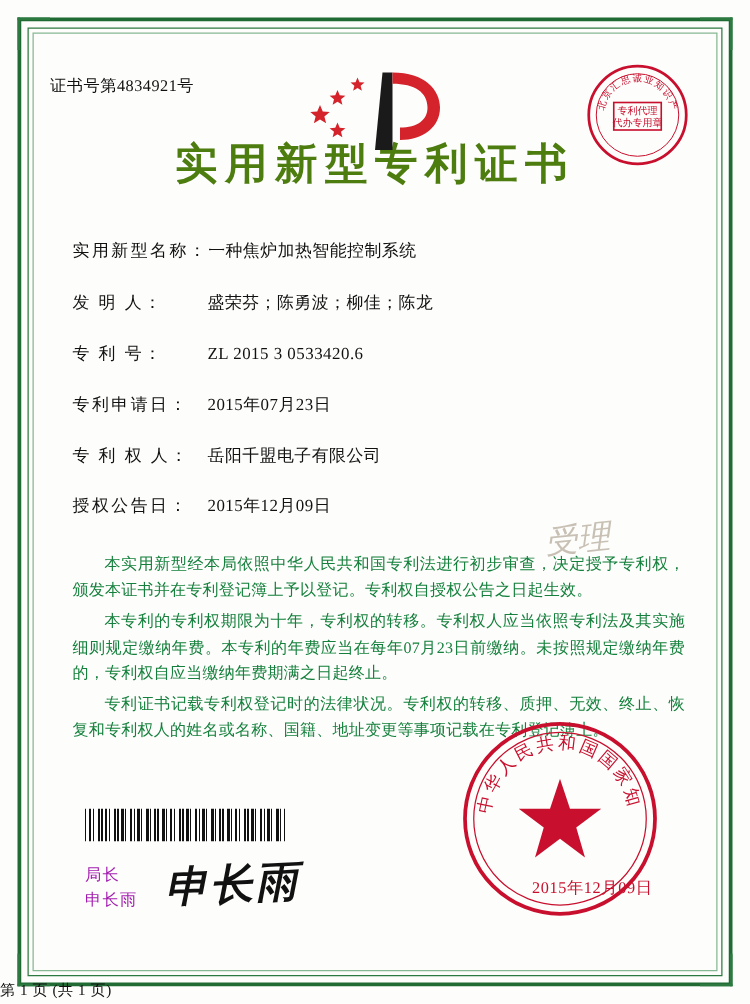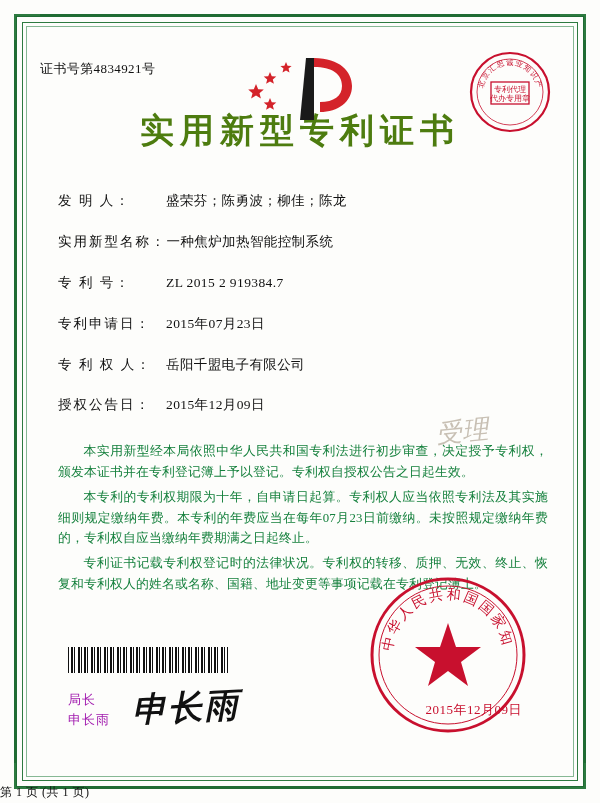--- a/index.html
+++ b/index.html
@@ -267,44 +267,44 @@
         <rect x="23" y="32" width="38" height="22" fill="none" stroke="#c8102e" stroke-width="1.3"></rect>
         <text x="42" y="41.5" font-size="8" fill="#c8102e" text-anchor="middle" font-family="Liberation Serif, serif">专利代理</text>
         <text x="42" y="51" font-size="8" fill="#c8102e" text-anchor="middle" font-family="Liberation Serif, serif">代办专用章</text>
       </svg>
     </div>
 
     <div class="title">实用新型专利证书</div>
 
     <div class="fields">
       <div class="field-row">
+        <span class="field-label">实用新型名称：</span><span class="field-value">一种焦炉加热智能控制系统</span>
+      </div>
+      <div class="field-row">
         <span class="field-label">发 明 人：</span><span class="field-value">盛荣芬；陈勇波；柳佳；陈龙</span>
       </div>
       <div class="field-row">
-        <span class="field-label">实用新型名称：</span><span class="field-value">一种焦炉加热智能控制系统</span>
-      </div>
-      <div class="field-row">
-        <span class="field-label">专 利 号：</span><span class="field-value">ZL 2015 2 919384.7</span>
+        <span class="field-label">专 利 号：</span><span class="field-value">ZL 2015 3 0533420.6</span>
       </div>
       <div class="field-row">
         <span class="field-label">专利申请日：</span><span class="field-value">2015年07月23日</span>
       </div>
       <div class="field-row">
         <span class="field-label">专 利 权 人：</span><span class="field-value">岳阳千盟电子有限公司</span>
       </div>
       <div class="field-row">
         <span class="field-label">授权公告日：</span><span class="field-value">2015年12月09日</span>
       </div>
     </div>
 
     <div class="faint-mark">受理</div>
 
     <div class="body-text">
       <p>本实用新型经本局依照中华人民共和国专利法进行初步审查，决定授予专利权，颁发本证书并在专利登记簿上予以登记。专利权自授权公告之日起生效。</p>
-      <p>本专利的专利权期限为十年，自申请日起算。专利权人应当依照专利法及其实施细则规定缴纳年费。本专利的年费应当在每年07月23日前缴纳。未按照规定缴纳年费的，专利权自应当缴纳年费期满之日起终止。</p>
+      <p>本专利的专利权期限为十年，专利权的转移。专利权人应当依照专利法及其实施细则规定缴纳年费。本专利的年费应当在每年07月23日前缴纳。未按照规定缴纳年费的，专利权自应当缴纳年费期满之日起终止。</p>
       <p>专利证书记载专利权登记时的法律状况。专利权的转移、质押、无效、终止、恢复和专利权人的姓名或名称、国籍、地址变更等事项记载在专利登记簿上。</p>
     </div>
 
     <div class="barcode"></div>
 
     <div class="sig-block">
       <div>局长</div>
       <div>申长雨</div>
     </div>
     <div class="sig-script">申长雨</div>

